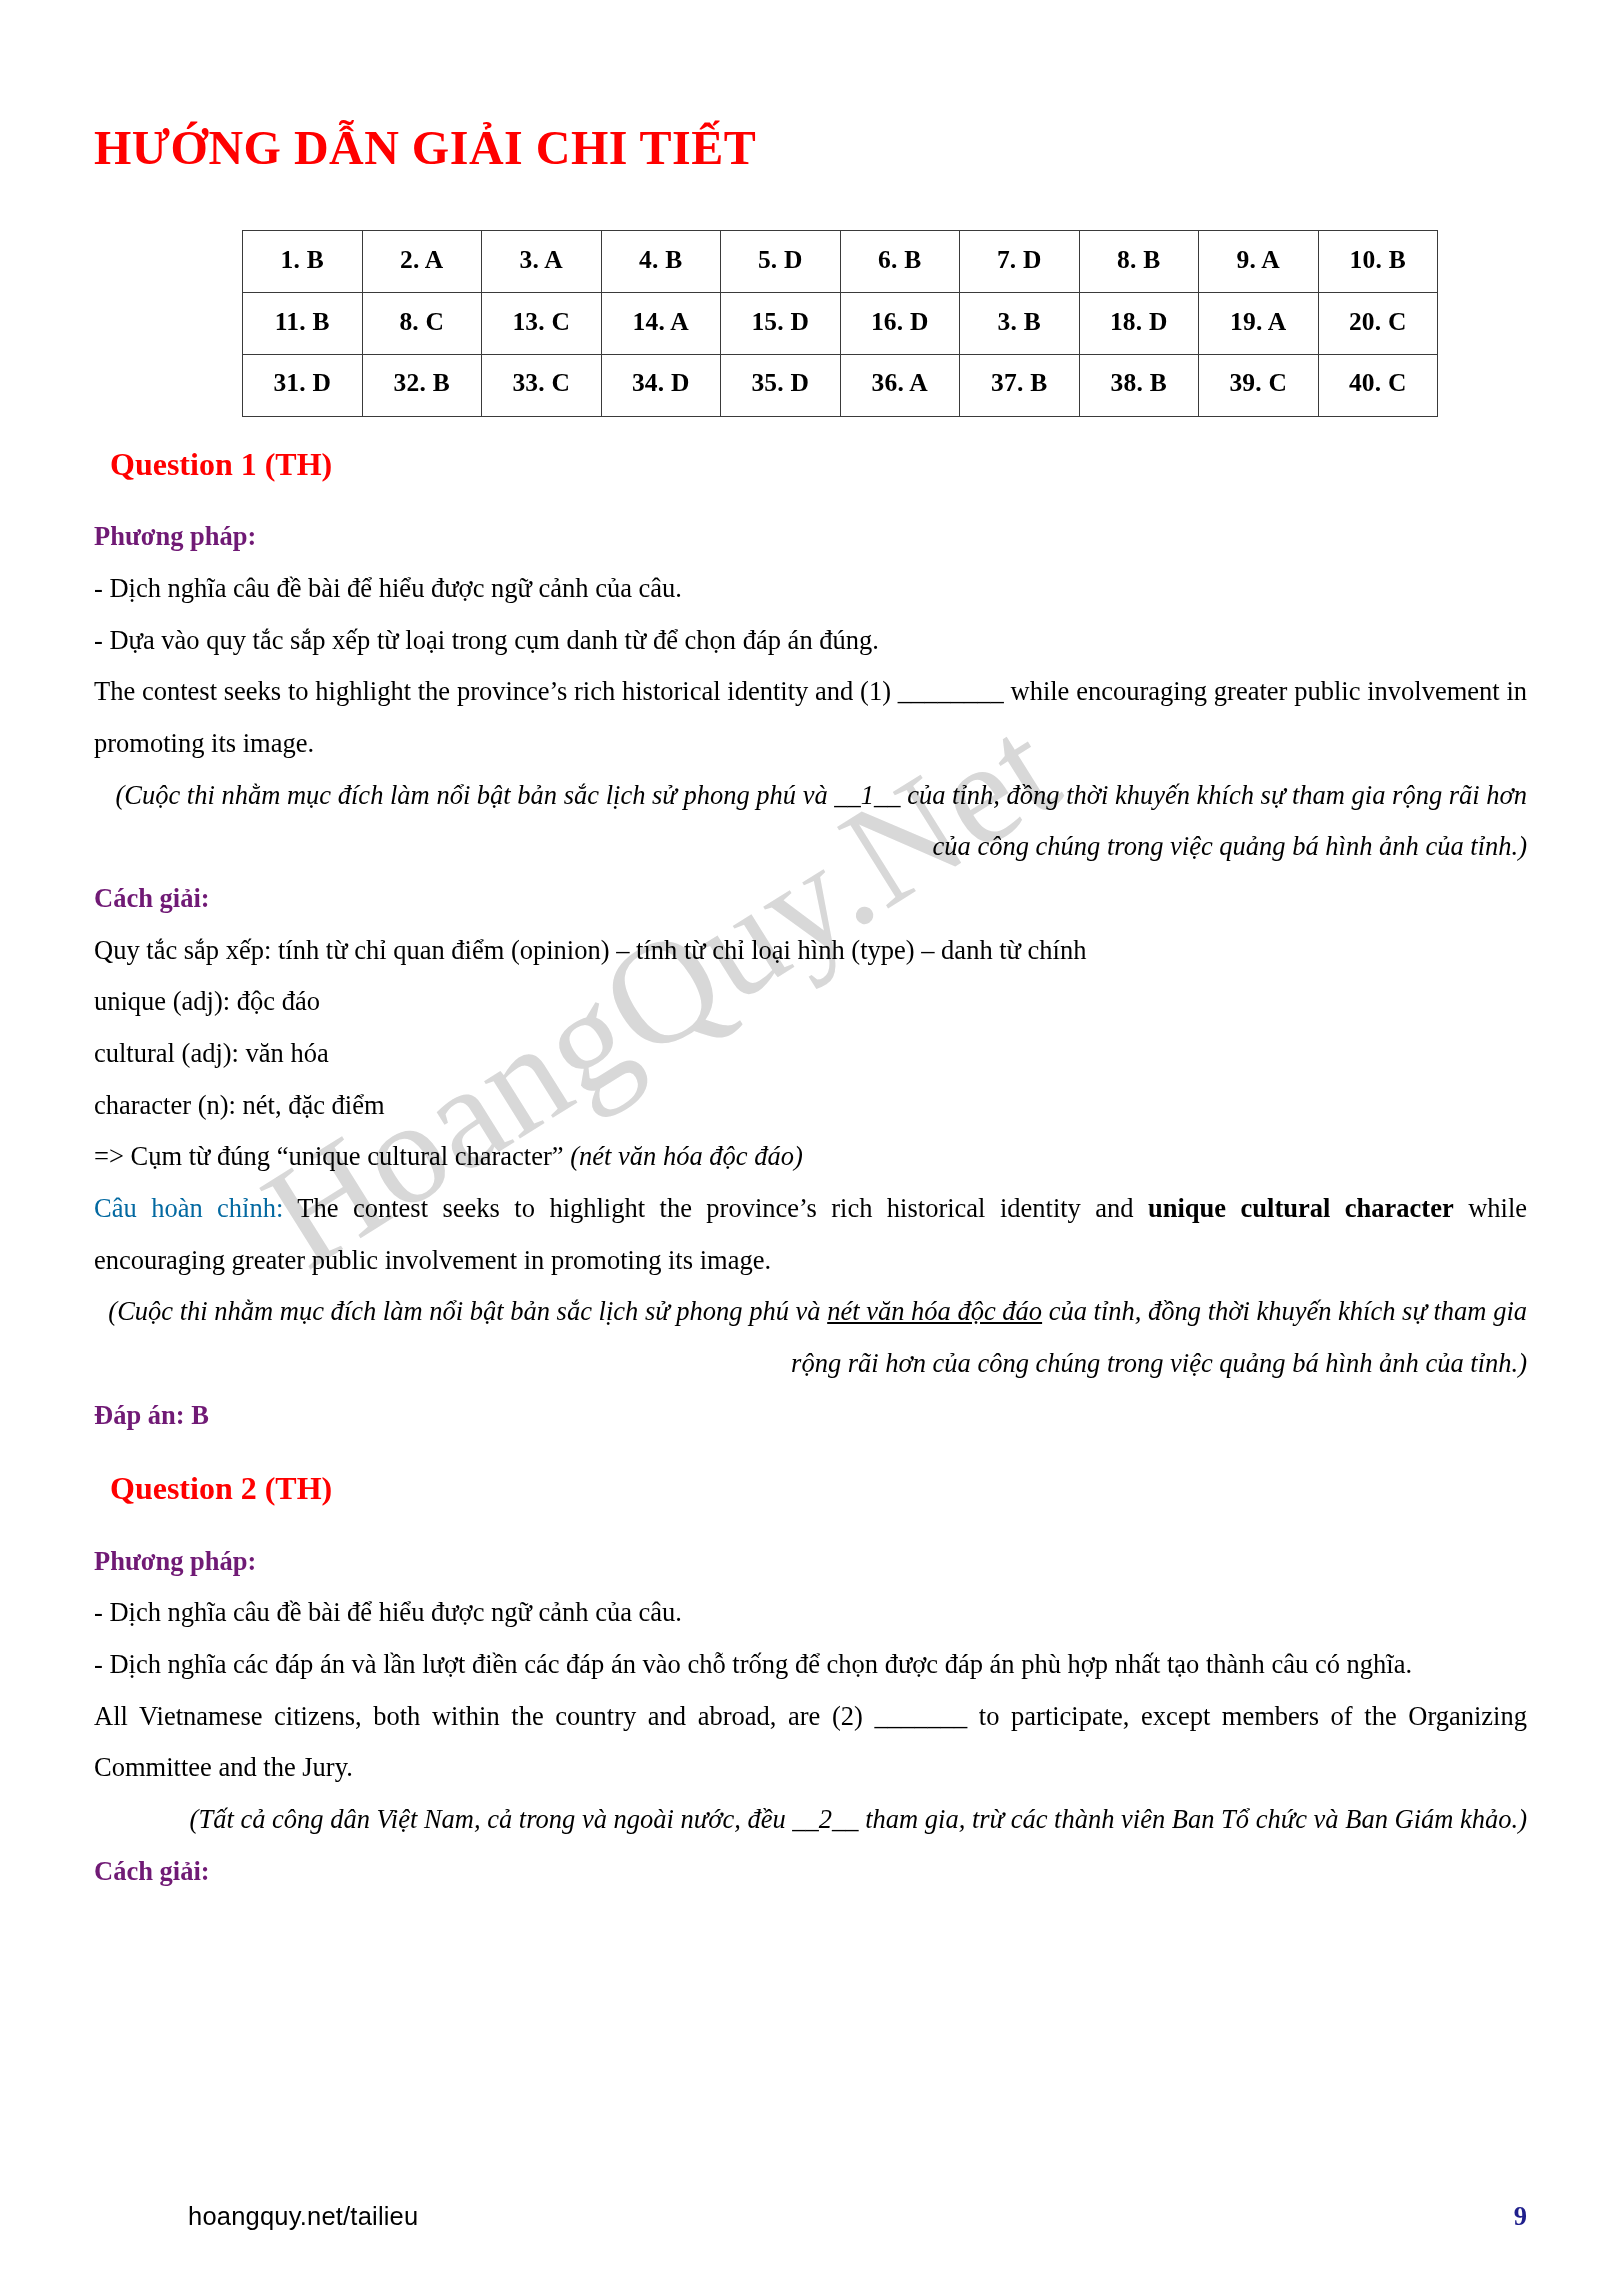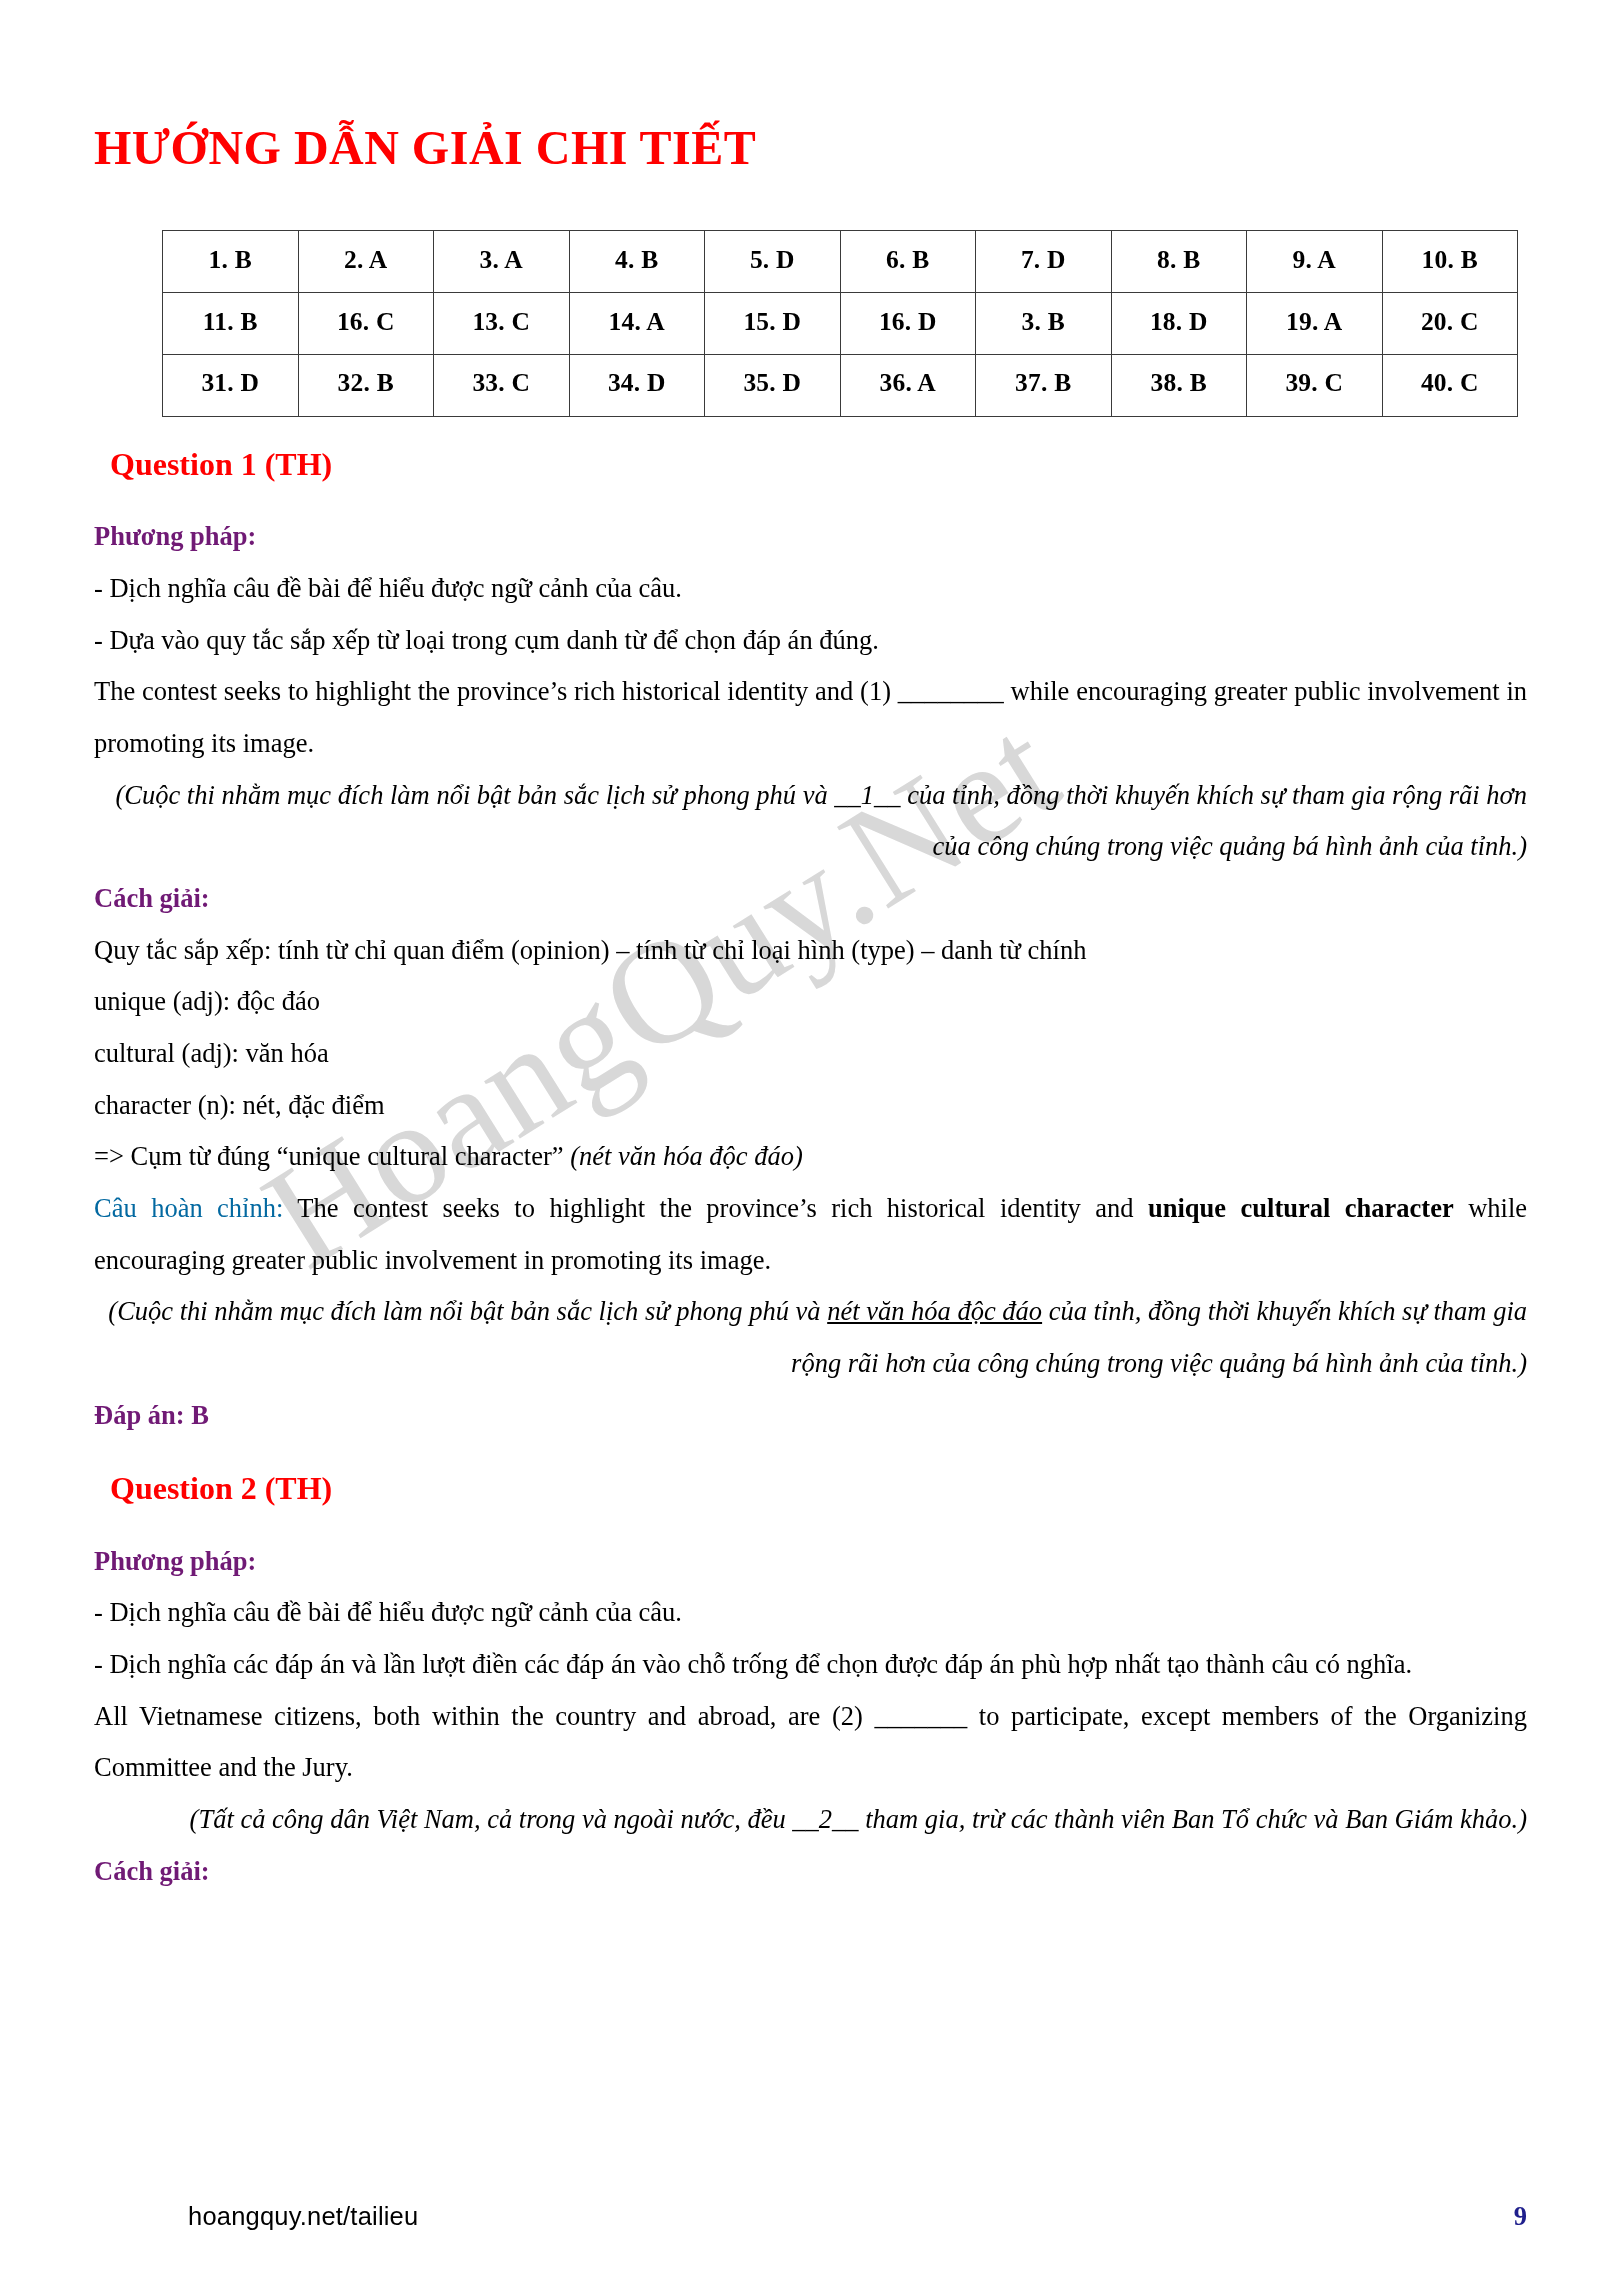--- a/index.html
+++ b/index.html
@@ -62,21 +62,21 @@
 
   
   .answer-table-wrap {
     margin-top: 55px;
     display: flex;
     justify-content: center;
   }
   table.answer-table {
     border-collapse: collapse;
     table-layout: fixed;
-    width: 1356px;
+    width: 1196px;
     margin-left: 59px;
   }
   table.answer-table td {
     border: 1.6px solid #3a3a3a;
     text-align: center;
     vertical-align: middle;
     font-weight: bold;
     font-size: 25.5px;
     height: 53px;
     padding: 2px 0 5.9px 0;
@@ -163,21 +163,21 @@
             <td>4. B</td>
             <td>5. D</td>
             <td>6. B</td>
             <td>7. D</td>
             <td>8. B</td>
             <td>9. A</td>
             <td>10. B</td>
           </tr>
           <tr>
             <td>11. B</td>
-            <td>16. C</td>
+            <td>8. C</td>
             <td>13. C</td>
             <td>14. A</td>
             <td>15. D</td>
             <td>16. D</td>
             <td>3. B</td>
             <td>18. D</td>
             <td>19. A</td>
             <td>20. C</td>
           </tr>
           <tr>

